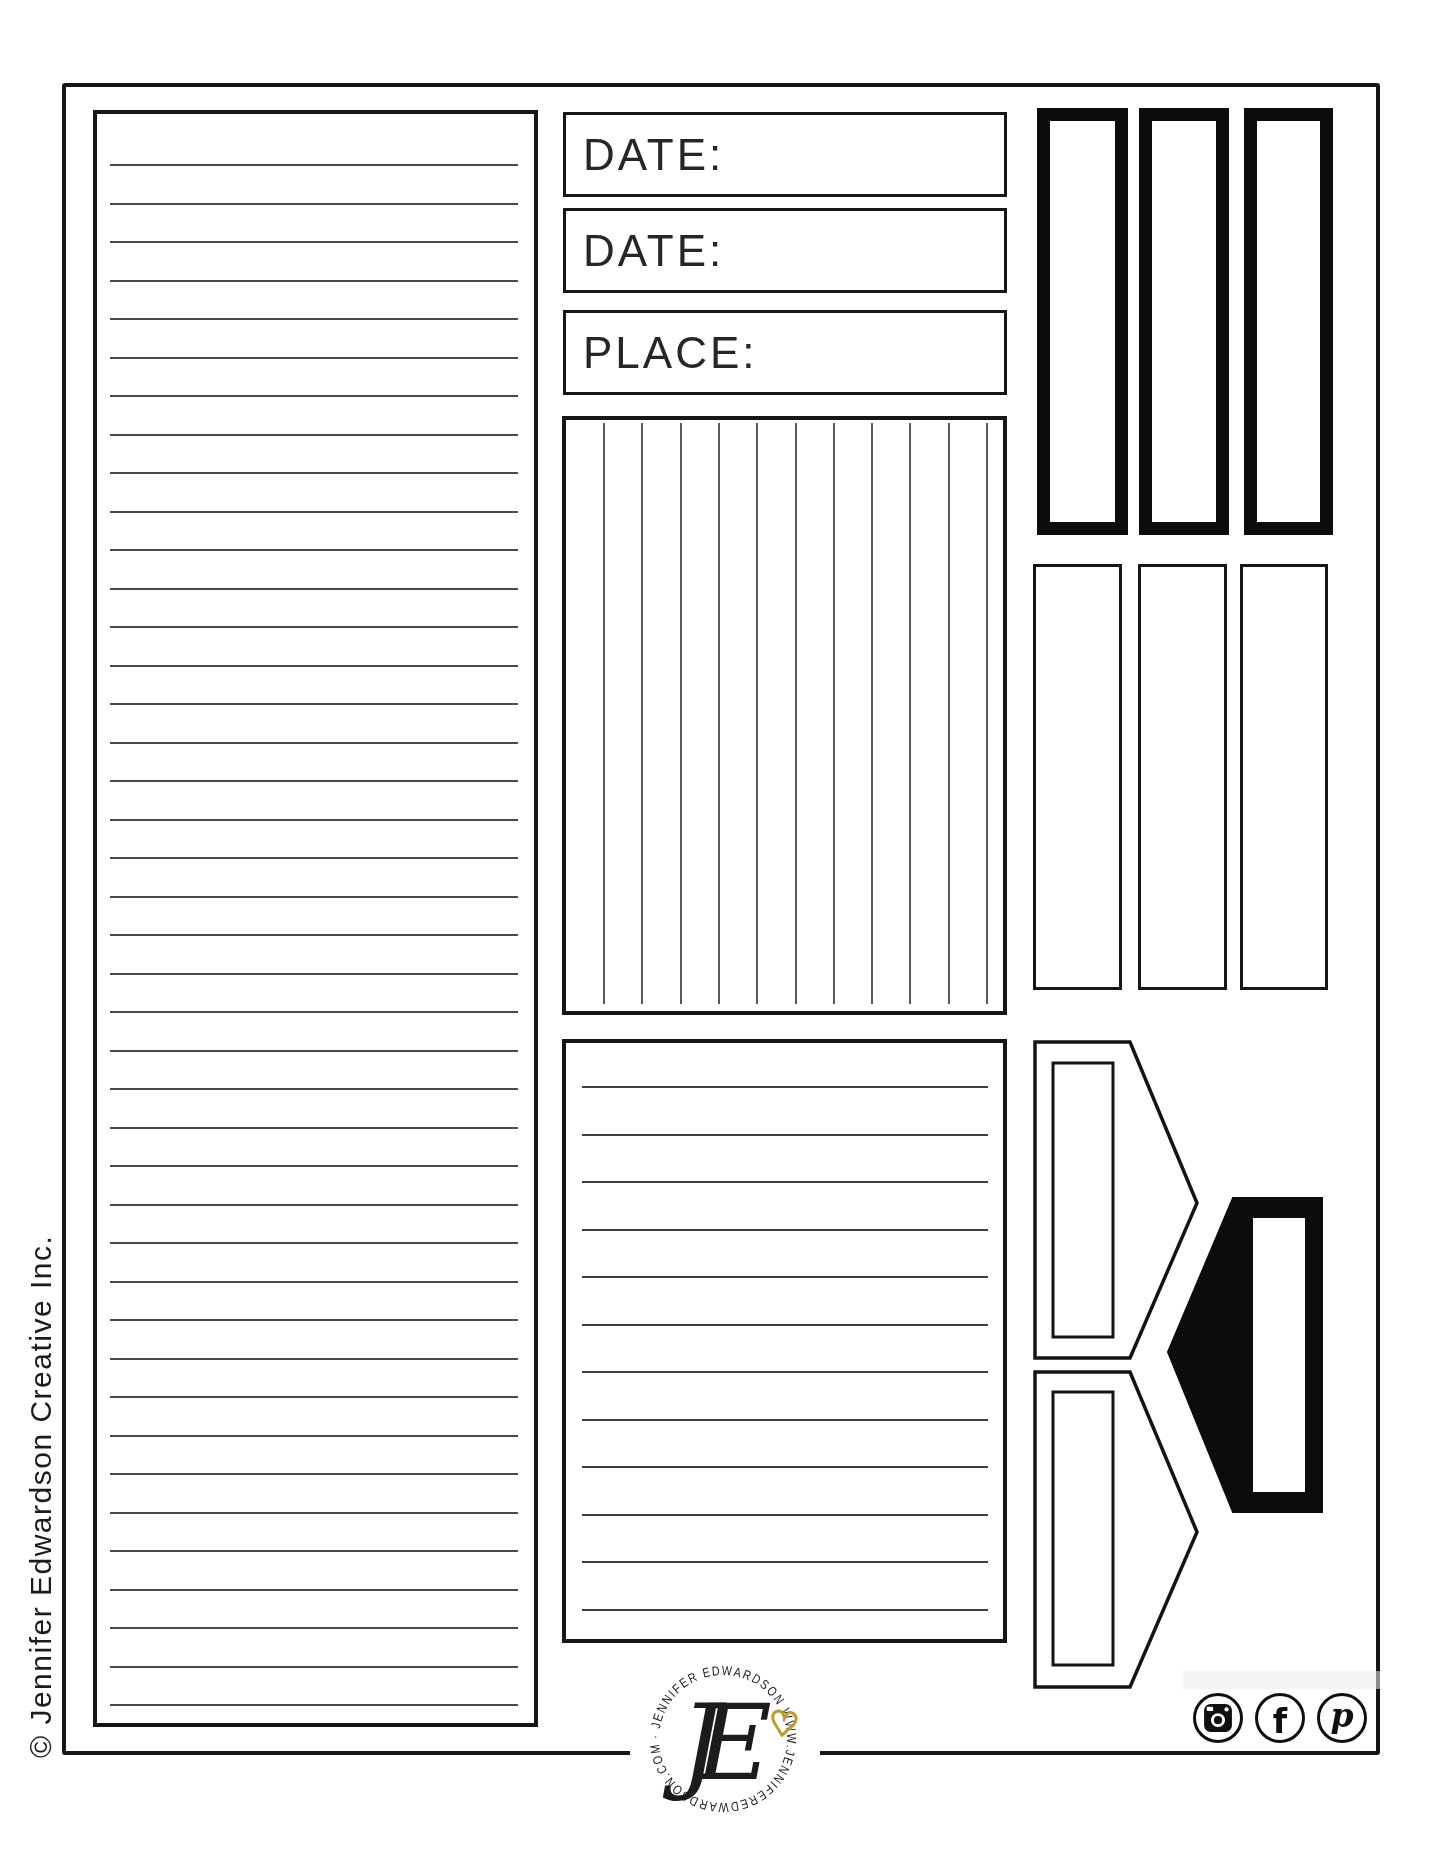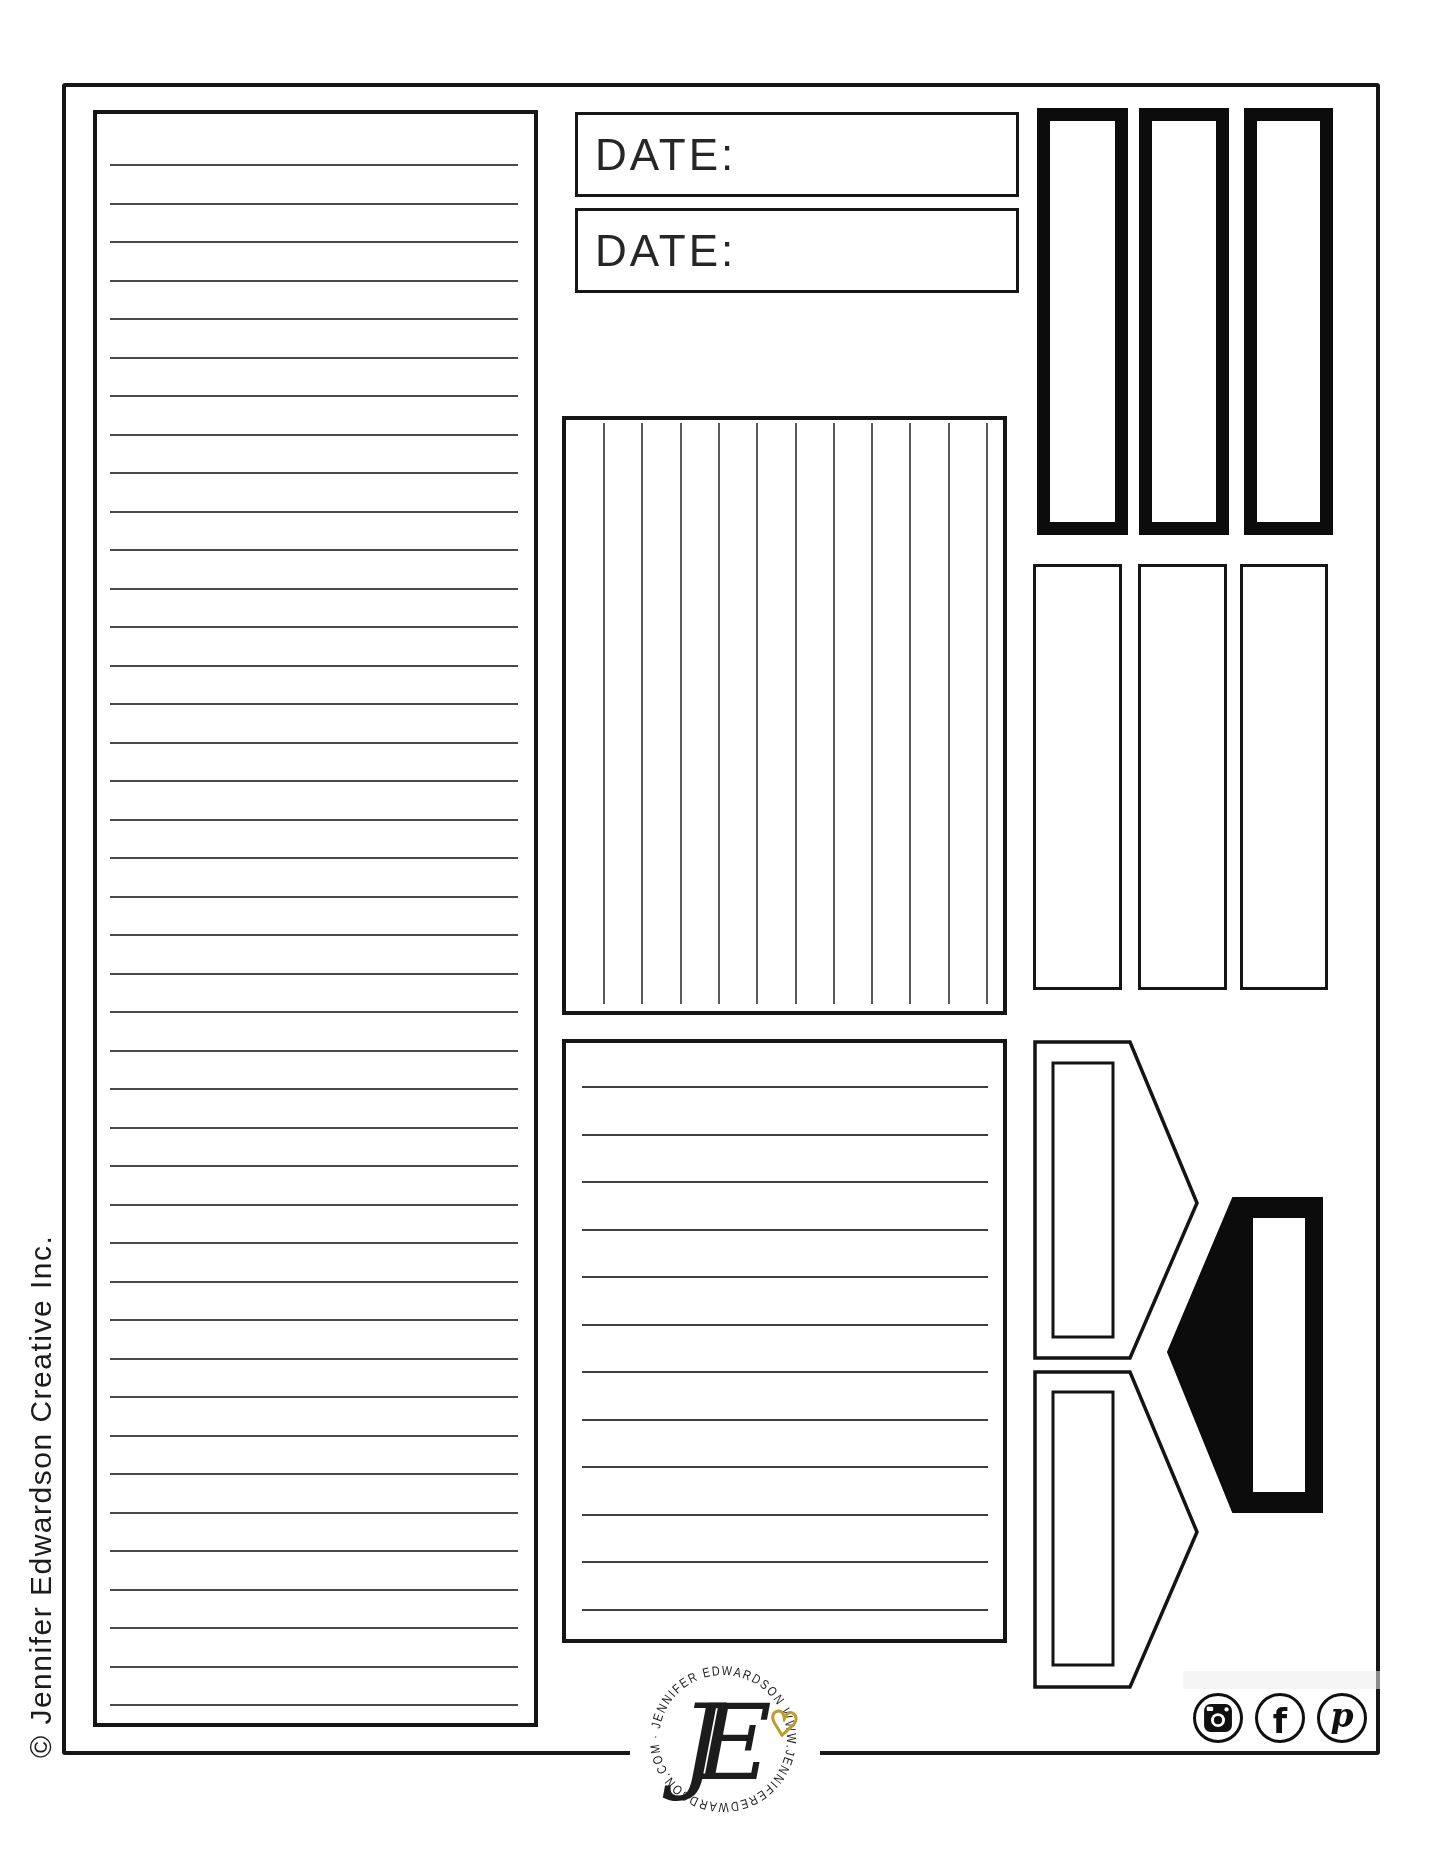--- a/index.html
+++ b/index.html
@@ -5,21 +5,21 @@
   html,body{margin:0;padding:0;background:#ffffff;}
   .canvas{
     position:relative;width:1445px;height:1870px;background:#fff;overflow:hidden;
     font-family:"Liberation Sans",sans-serif;color:#161616;
   }
   .abs{position:absolute;box-sizing:border-box;}
   
   .page-frame{left:62px;top:83px;width:1318px;height:1672px;border:4px solid #161616;border-radius:3px;background:#fff;}
   
   .box{background:#fff;border:4px solid #161616;}
-  .field-box{border-width:3px;margin-left:12px;}
+  .field-box{border-width:3px;}
   
   .rule{position:absolute;background:#4a4a4a;}
   .rule.h{height:2px;}
   .rule.v{width:2px;}
   .left-box .rule.h{left:13px;right:16px;}
   .notes-box .rule.h{left:16px;right:15px;background:#3f3f3f;}
   .vlines-box .rule.v{top:3px;bottom:7px;background:#5a5a5a;}
   
   .field-label{
     display:flex;align-items:center;height:100%;padding-left:17px;
@@ -96,20 +96,23 @@
       <div class="rule h" style="top: 1551.5px;"></div>
       <div class="rule h" style="top: 1590px;"></div>
     </div>
 
   <div class="abs box field-box" style="left:563px;top:112px;width:444px;height:85px;">
     <div class="field-label">DATE:</div>
   </div>
   <div class="abs box field-box" style="left:563px;top:208px;width:444px;height:85px;">
     <div class="field-label">DATE:</div>
   </div>
+  <div class="abs box field-box" style="left:563px;top:310px;width:444px;height:85px;">
+    <div class="field-label">PLACE:</div>
+  </div>
 
   <div class="abs box vlines-box" style="left:562px;top:416px;width:445px;height:599px;">
       <div class="rule v" style="left: 37px;"></div>
       <div class="rule v" style="left: 75.3px;"></div>
       <div class="rule v" style="left: 113.6px;"></div>
       <div class="rule v" style="left: 151.9px;"></div>
       <div class="rule v" style="left: 190.2px;"></div>
       <div class="rule v" style="left: 228.5px;"></div>
       <div class="rule v" style="left: 266.8px;"></div>
       <div class="rule v" style="left: 305.1px;"></div>

